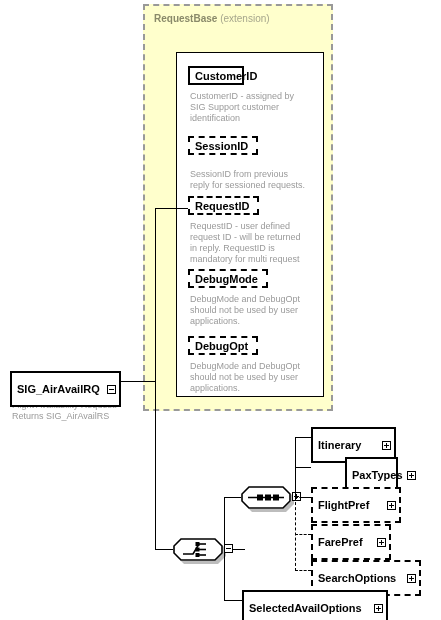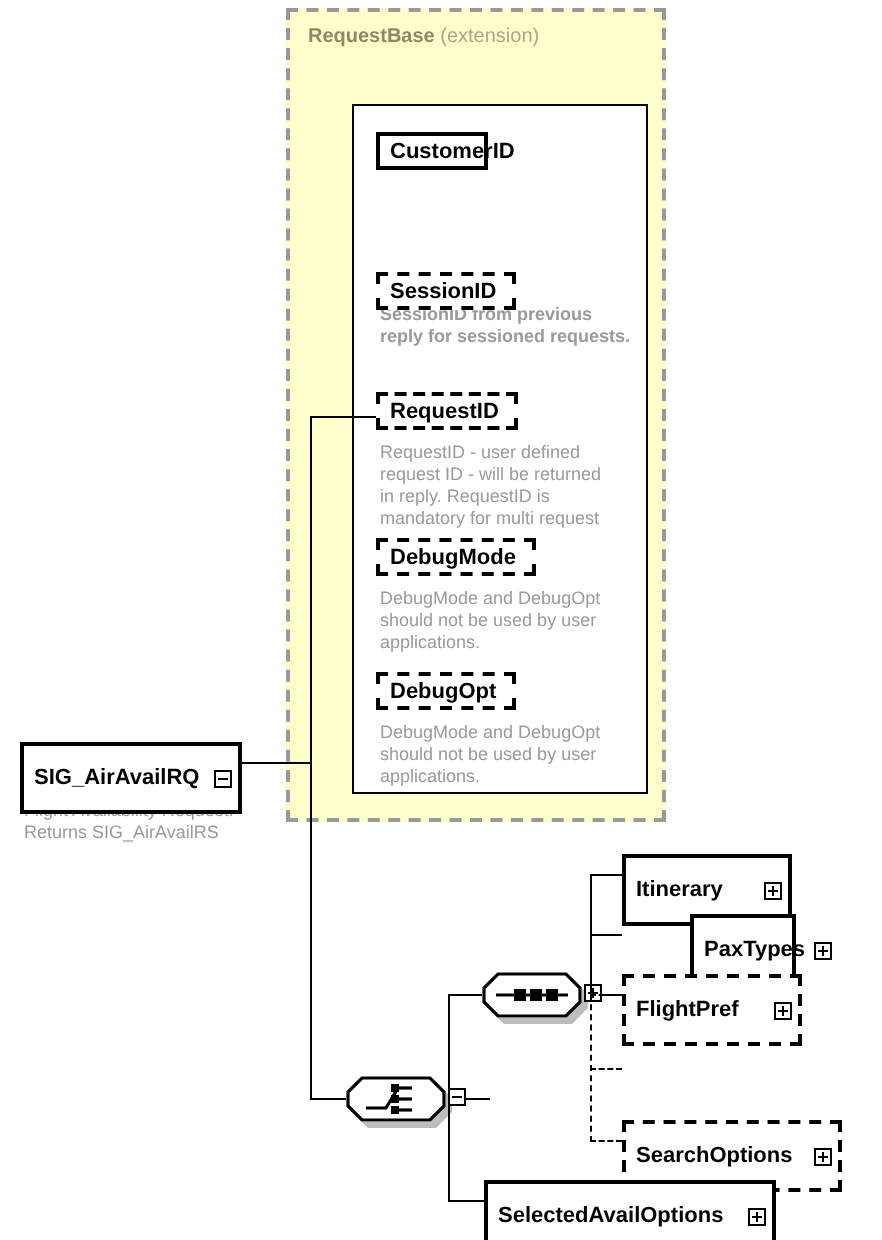--- a/index.html
+++ b/index.html
@@ -85,28 +85,31 @@
   </div>
 
   <div class="attr-panel" style="left:176px;top:52px;width:148px;height:345px;"></div>
 
   <div class="node anode withexp" style="left:188px;top:66px;width:56px;justify-content:center;">
     <div class="shadow"></div>
     <div class="node-inner">
       <span class="lbl">CustomerID</span>
     </div>
   </div>
+  <div class="anno" style="left:190px;top:91px;width:130px;">CustomerID - assigned by
+SIG Support customer
+identification</div>
 
   <div class="node anode optional" style="left:188px;top:136px;width:70px;">
     <div class="shadow"></div>
     <div class="node-inner">
       <span class="lbl">SessionID</span>
     </div>
   </div>
-  <div class="anno" style="left:190px;top:152px;width:134px;font-weight:bold;">SessionID from previous
+  <div class="anno" style="left:190px;top:169px;width:134px;">SessionID from previous
 reply for sessioned requests.</div>
 
   <div class="node anode optional" style="left:188px;top:196px;width:71px;">
     <div class="shadow"></div>
     <div class="node-inner">
       <span class="lbl">RequestID</span>
     </div>
   </div>
   <div class="anno" style="left:190px;top:221px;width:132px;">RequestID - user defined
 request ID - will be returned
@@ -217,20 +220,27 @@
   </div>
 
   <div class="node withexp optional" style="left:311px;top:487px;width:90px;">
     <div class="shadow"></div>
     <div class="node-inner">
       <span class="lbl">FlightPref</span>
       <span class="exp plus"></span>
     </div>
   </div>
 
+  <div class="node withexp optional" style="left:311px;top:524px;width:80px;">
+    <div class="shadow"></div>
+    <div class="node-inner">
+      <span class="lbl">FarePref</span>
+      <span class="exp plus"></span>
+    </div>
+  </div>
 
   <div class="node withexp optional" style="left:311px;top:560px;width:110px;">
     <div class="shadow"></div>
     <div class="node-inner">
       <span class="lbl">SearchOptions</span>
       <span class="exp plus"></span>
     </div>
   </div>
 
   <div class="node withexp" style="left:242px;top:590px;width:146px;">

